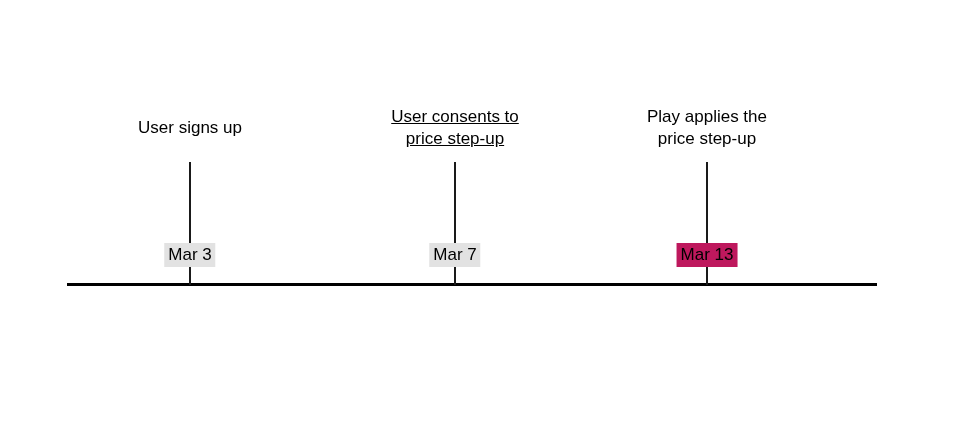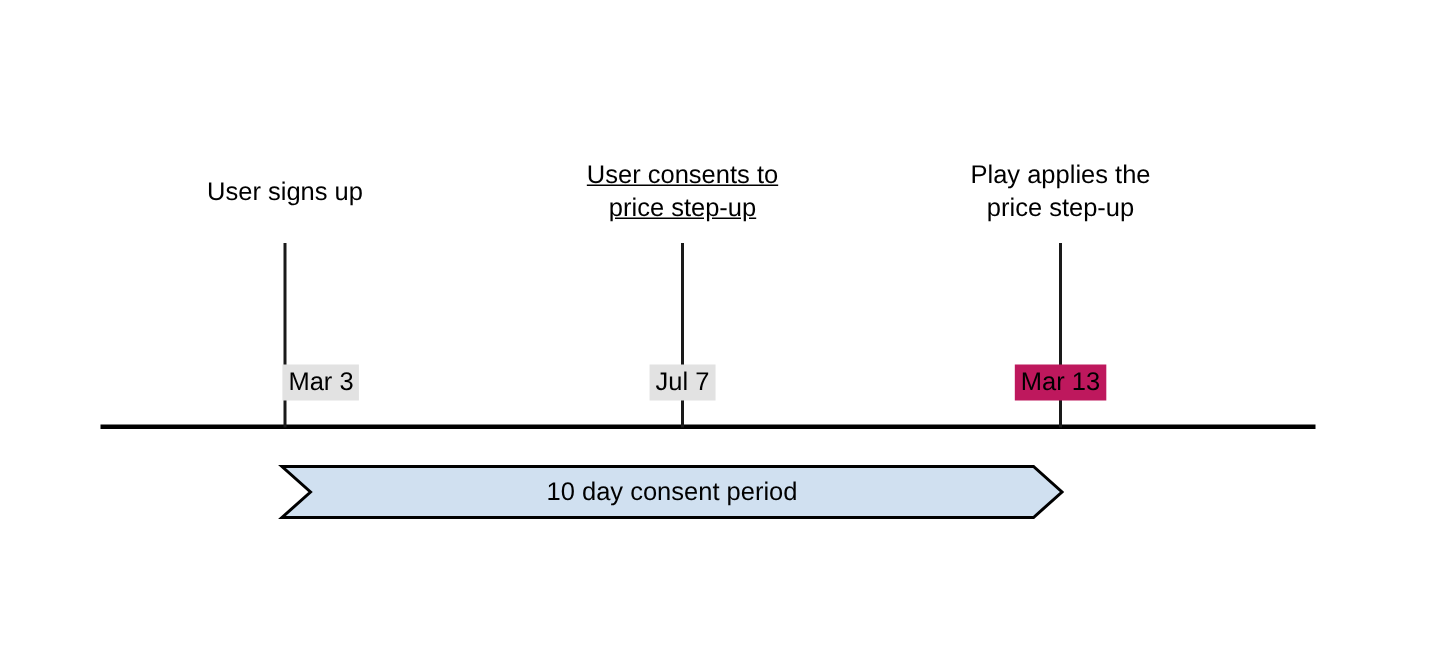--- a/index.html
+++ b/index.html
@@ -84,32 +84,26 @@
 </style>
 </head>
 <body>
 
 <div id="canvas">
 
   <div class="axis-line" id="axis-line" style="left: 67px; top: 283px; width: 810px; height: 3px; background: rgb(0, 0, 0);"></div>
 
   <div class="tick-line" id="tick-0" style="left: 189px; top: 162px; height: 123px;"></div>
   <div class="event-caption" id="caption-0" style="left: 190px; top: 117px;">User signs up</div>
-  <div class="date-chip" id="chip-0" style="left: 190px; top: 243px; background: rgb(226, 226, 226); margin-left: 24px;">Mar 3</div>
+  <div class="date-chip" id="chip-0" style="left: 190px; top: 243px; background: rgb(226, 226, 226);">Mar 3</div>
 
   <div class="tick-line" id="tick-1" style="left: 454px; top: 162px; height: 123px;"></div>
   <div class="event-caption" id="caption-1" style="left: 455px; top: 106px; text-decoration: underline;">User consents to
 price step-up</div>
-  <div class="date-chip" id="chip-1" style="left: 455px; top: 243px; background: rgb(226, 226, 226);">Jul 7</div>
+  <div class="date-chip" id="chip-1" style="left: 455px; top: 243px; background: rgb(226, 226, 226);">Mar 7</div>
 
   <div class="tick-line" id="tick-2" style="left: 706px; top: 162px; height: 123px;"></div>
   <div class="event-caption" id="caption-2" style="left: 707px; top: 106px;">Play applies the
 price step-up</div>
   <div class="date-chip" id="chip-2" style="left: 707px; top: 243px; background: #be185d;">Mar 13</div>
 
-  <div class="period-banner" id="period-banner" style="left: 188px; top: 311px; width: 520px; height: 34px;">
-    <svg id="period-banner-svg" width="520" height="34" viewBox="0 0 520 34">
-      <polygon id="period-banner-shape" points="0,0 501,0 520,17 501,34 0,34 19,17" fill="#d0e0f0" stroke="#000000" stroke-width="2" stroke-linejoin="miter"></polygon>
-    </svg>
-    <div class="period-banner-label">10 day consent period</div>
-  </div>
 
 </div>
 
 </body></html>

